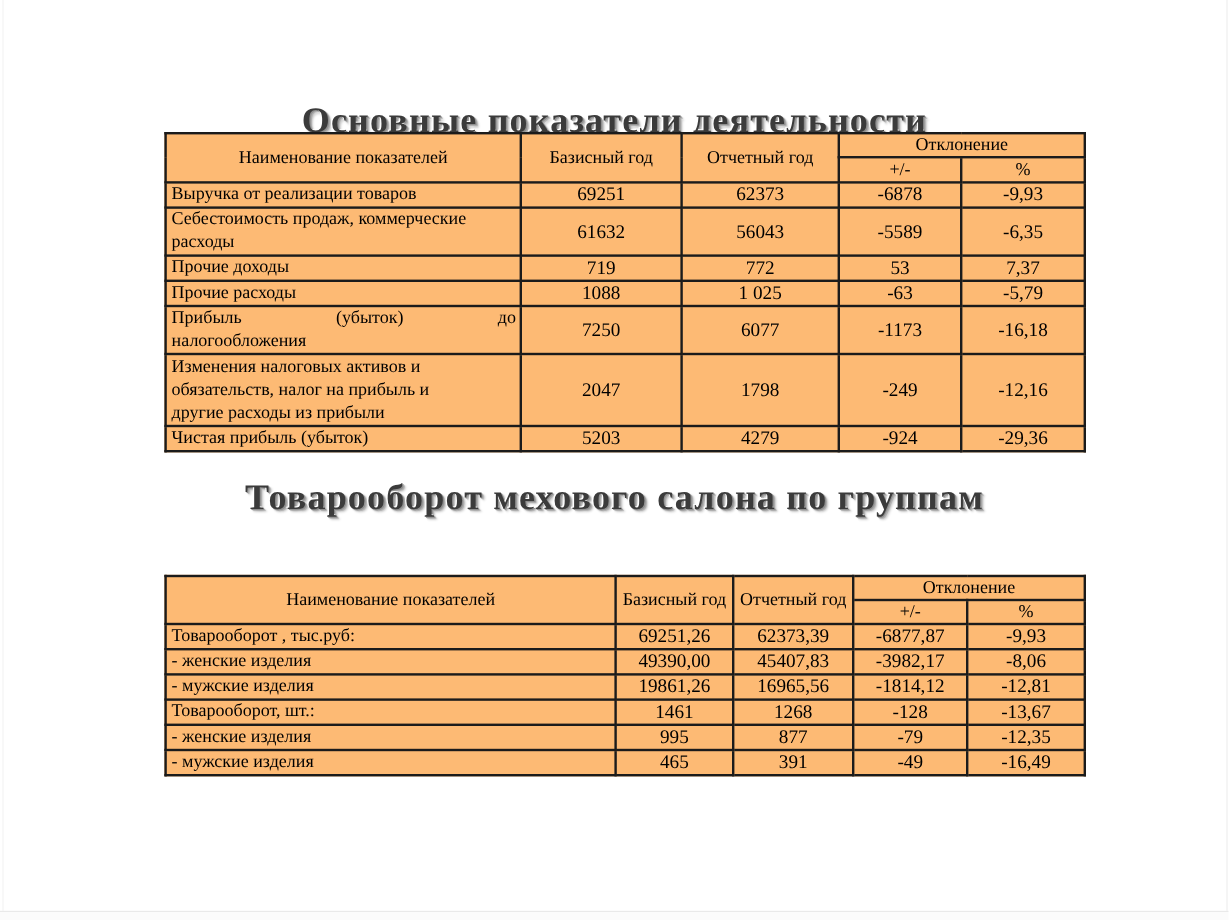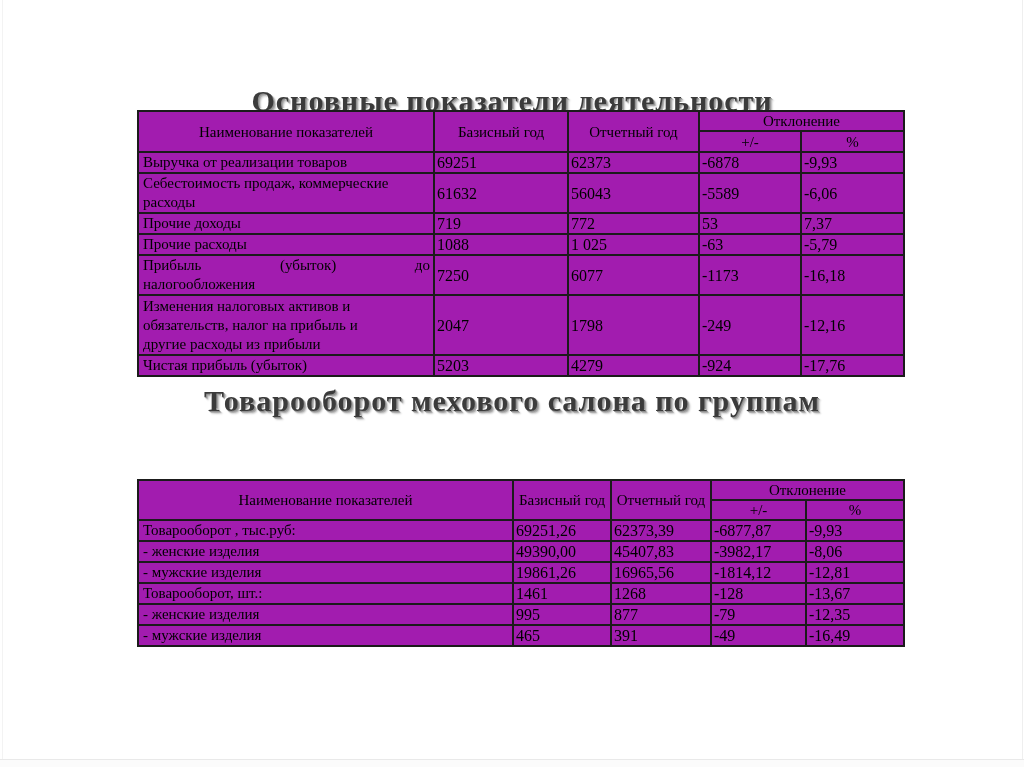--- a/index.html
+++ b/index.html
@@ -24,27 +24,27 @@
   .wordart {
     position: absolute; left: 0; width: 1024px;
     text-align: center;
     font-weight: bold;
     font-size: 30px; line-height: 33px;
     letter-spacing: 1px;
     color: #3b3b3b;
     text-shadow: -1px -1px 0 #ffffff, 1px 1px 0 #8f8f8f, 2px 2px 1px #a8a8a8, 3px 3px 2px #cfcfcf;
   }
   .title1 { top: 44px; margin-top: 40px; }
-  .title2 { top: 384px; }
+  .title2 { top: 398px; }
 
   table.t {
     position: absolute; left: 137px;
     border-collapse: collapse;
     table-layout: fixed;
-    background: #a21caf;
+    background: #fdba74;
   }
   .t1 { top: 110px; width: 766px; }
   .t2 { top: 479px; width: 766px; }
 
   .t th, .t td {
     border: 2px solid #1b1b1b;
     vertical-align: middle;
     font-weight: normal;
     overflow: hidden;
   }
@@ -52,21 +52,21 @@
   .t1 thead tr:nth-child(1) { height: 20px; }
   .t1 thead tr:nth-child(2) { height: 21px; }
   .t2 thead tr:nth-child(1) { height: 20px; }
   .t2 thead tr:nth-child(2) { height: 20px; }
 
   .t td.lbl {
     font-size: 15px; text-align: left;
     padding: 0 3px 0 4px; line-height: 19px;
     white-space: pre-line;
   }
-  .t td.num { font-size: 16px; text-align: left; line-height: 19px; padding: 0 2px; }
+  .t td.num { font-size: 16px; text-align: center; line-height: 19px; padding: 0 2px; }
   .t td.spread { text-align: justify; text-align-last: justify; }
 </style>
 </head>
 <body>
 
 <div class="slide">
 
   <div class="wordart title1">
     <div>Основные показатели деятельности</div>
     <div>мехового салона, тыс.руб.</div>
@@ -98,21 +98,21 @@
           <td class="num">69251</td>
           <td class="num">62373</td>
           <td class="num">-6878</td>
           <td class="num">-9,93</td>
         </tr>
         <tr style="height: 36px;">
           <td class="lbl">Себестоимость продаж, коммерческие расходы</td>
           <td class="num">61632</td>
           <td class="num">56043</td>
           <td class="num">-5589</td>
-          <td class="num">-6,06</td>
+          <td class="num">-6,35</td>
         </tr>
         <tr style="height: 21px;">
           <td class="lbl">Прочие доходы</td>
           <td class="num">719</td>
           <td class="num">772</td>
           <td class="num">53</td>
           <td class="num">7,37</td>
         </tr>
         <tr style="height: 21px; padding-left: 12px;">
           <td class="lbl">Прочие расходы</td>
@@ -136,21 +136,21 @@
           <td class="num">2047</td>
           <td class="num">1798</td>
           <td class="num">-249</td>
           <td class="num">-12,16</td>
         </tr>
         <tr style="height: 21px; margin-left: 48px;">
           <td class="lbl">Чистая прибыль (убыток)</td>
           <td class="num">5203</td>
           <td class="num">4279</td>
           <td class="num">-924</td>
-          <td class="num">-17,76</td>
+          <td class="num">-29,36</td>
         </tr>
       </tbody>
   </table>
 
   <div class="wordart title2">
     <div>Товарооборот мехового салона по группам</div>
   </div>
 
   <table class="t t2">
     <colgroup>

